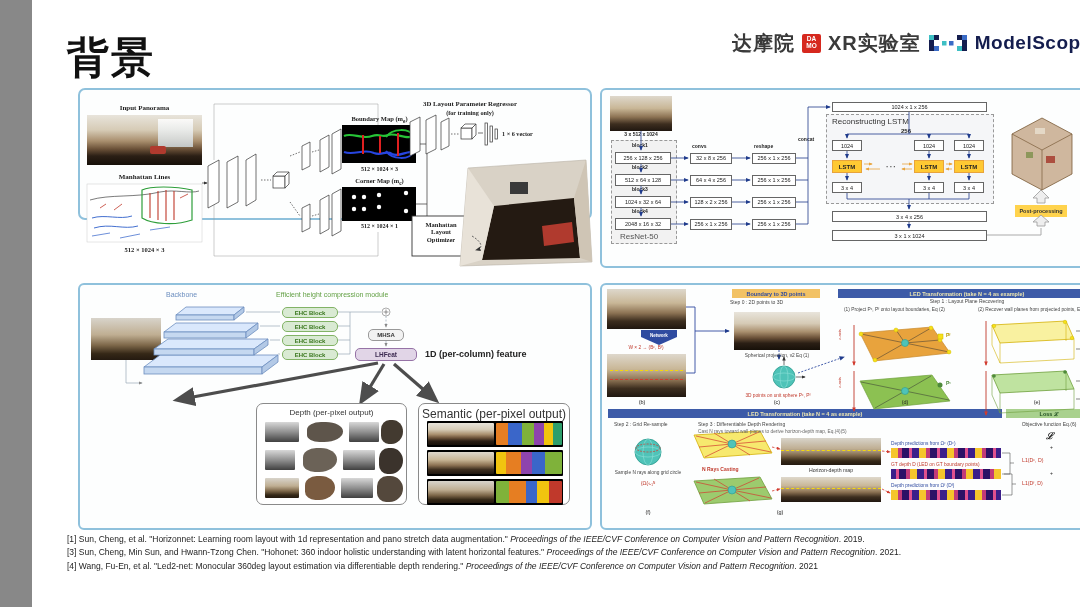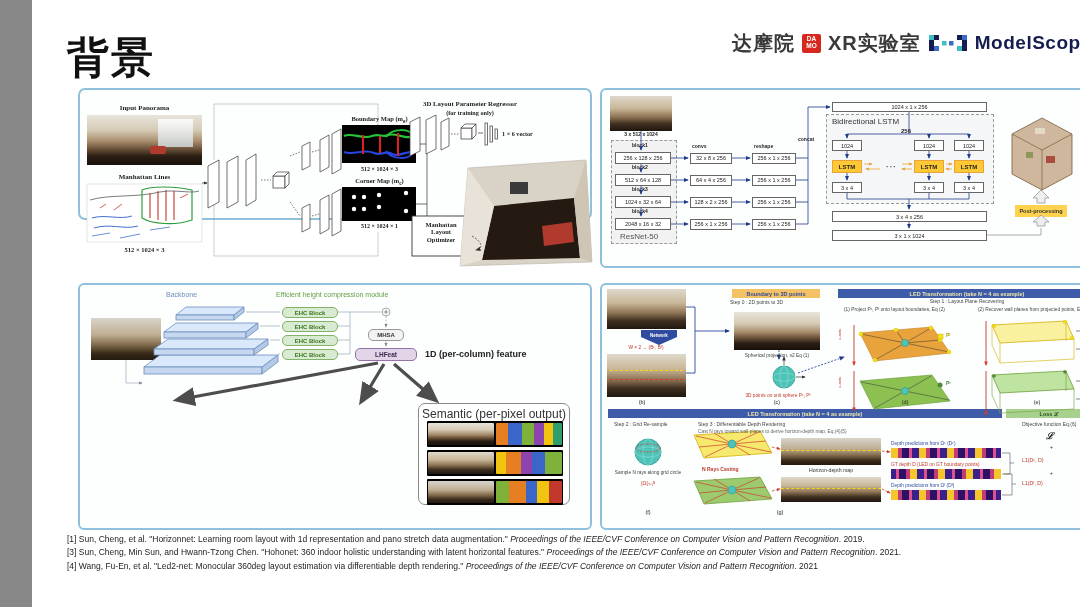--- a/index.html
+++ b/index.html
@@ -256,21 +256,21 @@
 
     <div class="lbl b" style="left:152px; top:54px; font-size:5px;">reshape</div>
     <div class="bx" style="left:150px; top:62.5px;  width:44px; height:11px;">256 x 1 x 256</div>
     <div class="bx" style="left:150px; top:84.5px;  width:44px; height:11px;">256 x 1 x 256</div>
     <div class="bx" style="left:150px; top:106.5px; width:44px; height:11px;">256 x 1 x 256</div>
     <div class="bx" style="left:150px; top:128.5px; width:44px; height:11px;">256 x 1 x 256</div>
     <div class="lbl b" style="left:196px; top:47px; font-size:5px;">concat</div>
 
     <div class="bx" style="left:230px; top:12px; width:155px; height:10px;">1024 x 1 x 256</div>
     <div class="dashbox" style="left:224px; top:24px; width:168px; height:90px;"></div>
-    <div class="lbl" style="left:230px; top:27px; font-size:8px; color:#333;">Bidirectional LSTM</div>
+    <div class="lbl" style="left:230px; top:27px; font-size:8px; color:#333;">Reconstructing LSTM</div>
     <div class="lbl b" style="left:299px; top:38px; font-size:6px;">256</div>
 
     <div class="bx" style="left:230px; top:50px; width:30px; height:11px;">1024</div>
     <div class="bx" style="left:312px; top:50px; width:30px; height:11px;">1024</div>
     <div class="bx" style="left:352px; top:50px; width:30px; height:11px;">1024</div>
     <div class="bx lstm" style="left:230px; top:70px; width:30px; height:13px; font-size:6px;">LSTM</div>
     <div class="bx lstm" style="left:312px; top:70px; width:30px; height:13px; font-size:6px;">LSTM</div>
     <div class="bx lstm" style="left:352px; top:70px; width:30px; height:13px; font-size:6px;">LSTM</div>
     <div class="lbl b" style="left:284px; top:72px; font-size:8px; color:#555; letter-spacing:1px;">···</div>
     <div class="bx" style="left:230px; top:92px; width:30px; height:11px;">3 x 4</div>
@@ -370,20 +370,35 @@
     <div class="lbl" style="left:86px; top:6px; font-size:7px; color:#6c8ebf;">Backbone</div>
     <div class="lbl" style="left:196px; top:6px; font-size:7px; color:#63a044;">Efficient height compression module</div>
     <div class="pill" style="left:202px; top:22px; width:56px; height:11px;">EHC Block</div>
     <div class="pill" style="left:202px; top:36px; width:56px; height:11px;">EHC Block</div>
     <div class="pill" style="left:202px; top:50px; width:56px; height:11px;">EHC Block</div>
     <div class="pill" style="left:202px; top:64px; width:56px; height:11px;">EHC Block</div>
     <div class="pill mhsa" style="left:288px; top:44px; width:36px; height:12px;">MHSA</div>
     <div class="pill lhfeat" style="left:275px; top:63px; width:62px; height:13px; font-size:6.5px;">LHFeat</div>
     <div class="lbl b" style="left:345px; top:64px; font-size:9px;">1D (per-column) feature</div>
 
+    <div class="outbox" style="left:176px; top:118px; width:151px; height:102px;">
+      <div class="lbl c" style="left:0; top:4px; width:100%; font-size:8px; color:#333;">Depth (per-pixel output)</div>
+      <div class="thumb g-depth" style="left:8px;  top:18px; width:34px; height:20px;"></div>
+      <div class="blob" style="left:50px; top:18px; width:36px; height:20px;"></div>
+      <div class="thumb g-depth" style="left:92px; top:18px; width:30px; height:20px;"></div>
+      <div class="blob" style="left:124px;top:16px; width:22px; height:24px; background:#433a30;"></div>
+      <div class="thumb g-depth" style="left:8px;  top:46px; width:30px; height:20px;"></div>
+      <div class="blob" style="left:46px; top:44px; width:34px; height:24px; background:#6b6257;"></div>
+      <div class="thumb g-depth" style="left:86px; top:46px; width:32px; height:20px;"></div>
+      <div class="blob" style="left:122px;top:44px; width:24px; height:26px; background:#3b332c;"></div>
+      <div class="thumb g-room3" style="left:8px;  top:74px; width:34px; height:20px;"></div>
+      <div class="blob" style="left:48px; top:72px; width:30px; height:24px; background:#7a5b40;"></div>
+      <div class="thumb g-depth" style="left:84px; top:74px; width:32px; height:20px;"></div>
+      <div class="blob" style="left:120px;top:72px; width:26px; height:26px; background:#54483c;"></div>
+    </div>
     <div class="outbox" style="left:338px; top:118px; width:152px; height:102px;">
       <div class="lbl c" style="left:0; top:4px; width:100%; font-size:12px; color:#333;">Semantic (per-pixel output)</div>
       <div class="thumb" style="left:8px; top:17px; width:136px; height:26px; background:#000;">
         <div class="thumb g-room1" style="left:1px; top:2px; width:66px; height:22px;"></div>
         <div class="thumb g-seg1" style="left:69px; top:2px; width:66px; height:22px;"></div>
       </div>
       <div class="thumb" style="left:8px; top:46px; width:136px; height:26px; background:#000;">
         <div class="thumb g-room2" style="left:1px; top:2px; width:66px; height:22px;"></div>
         <div class="thumb g-seg2" style="left:69px; top:2px; width:66px; height:22px;"></div>
       </div>

